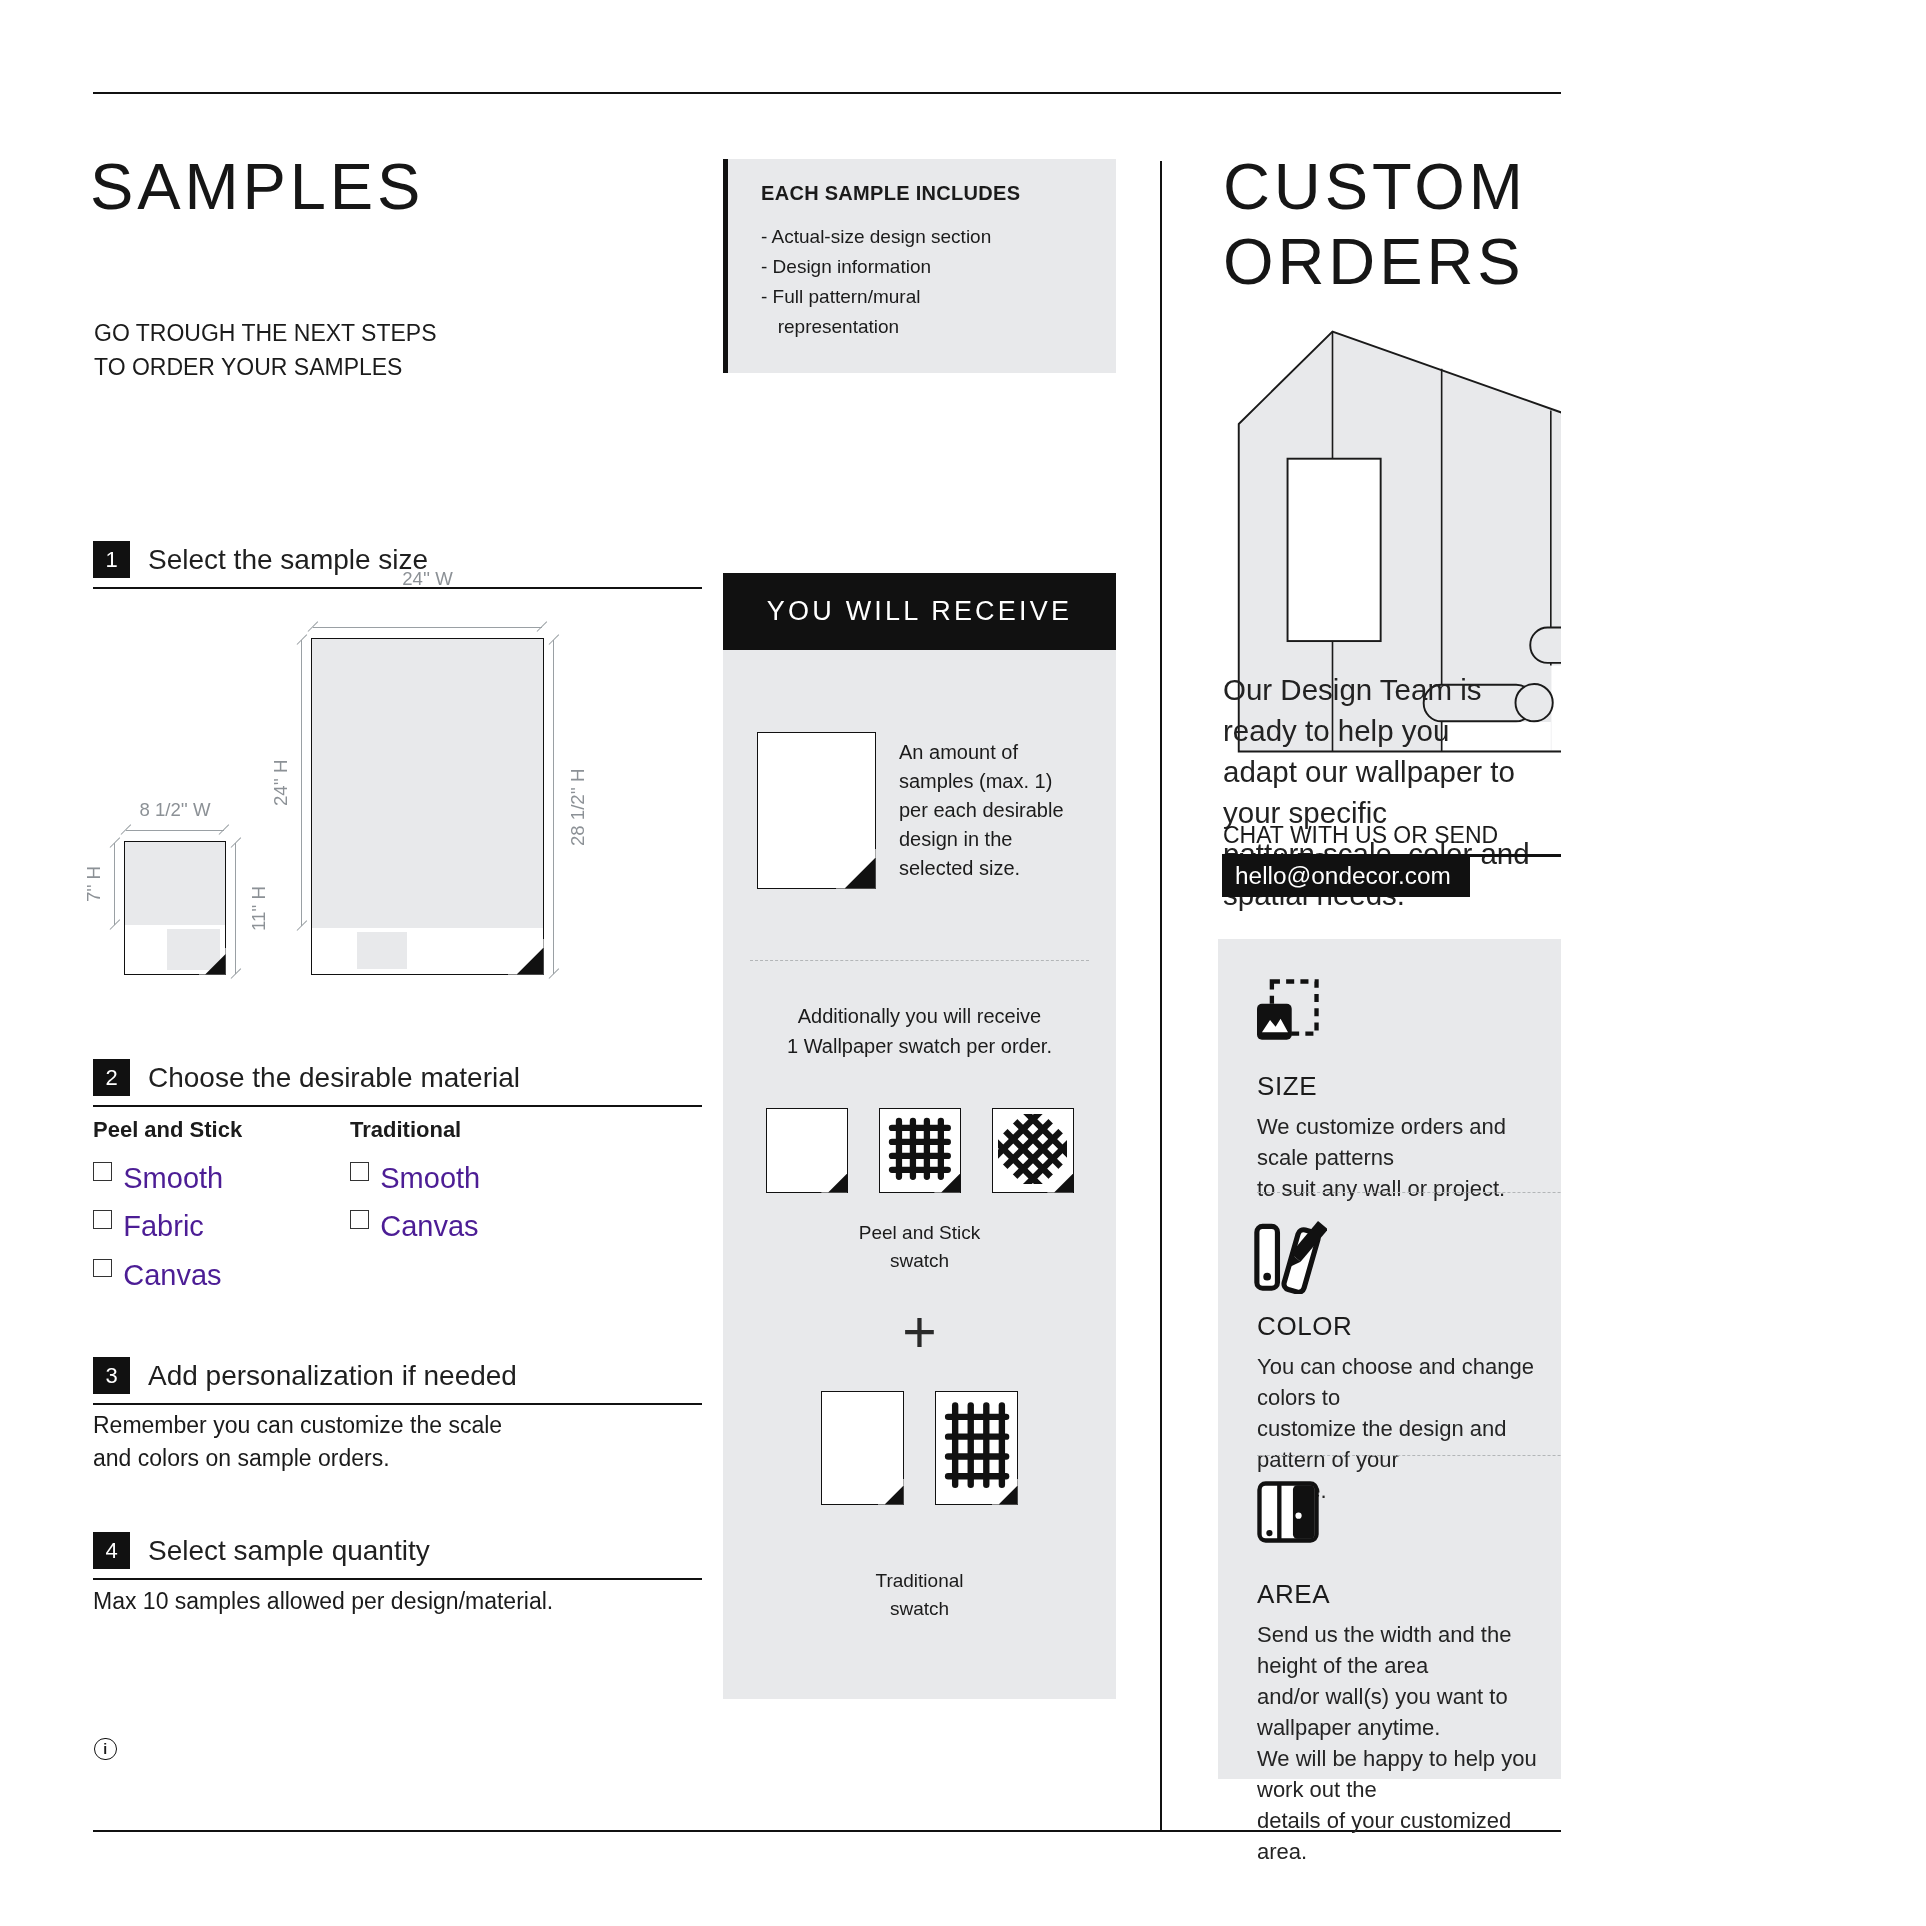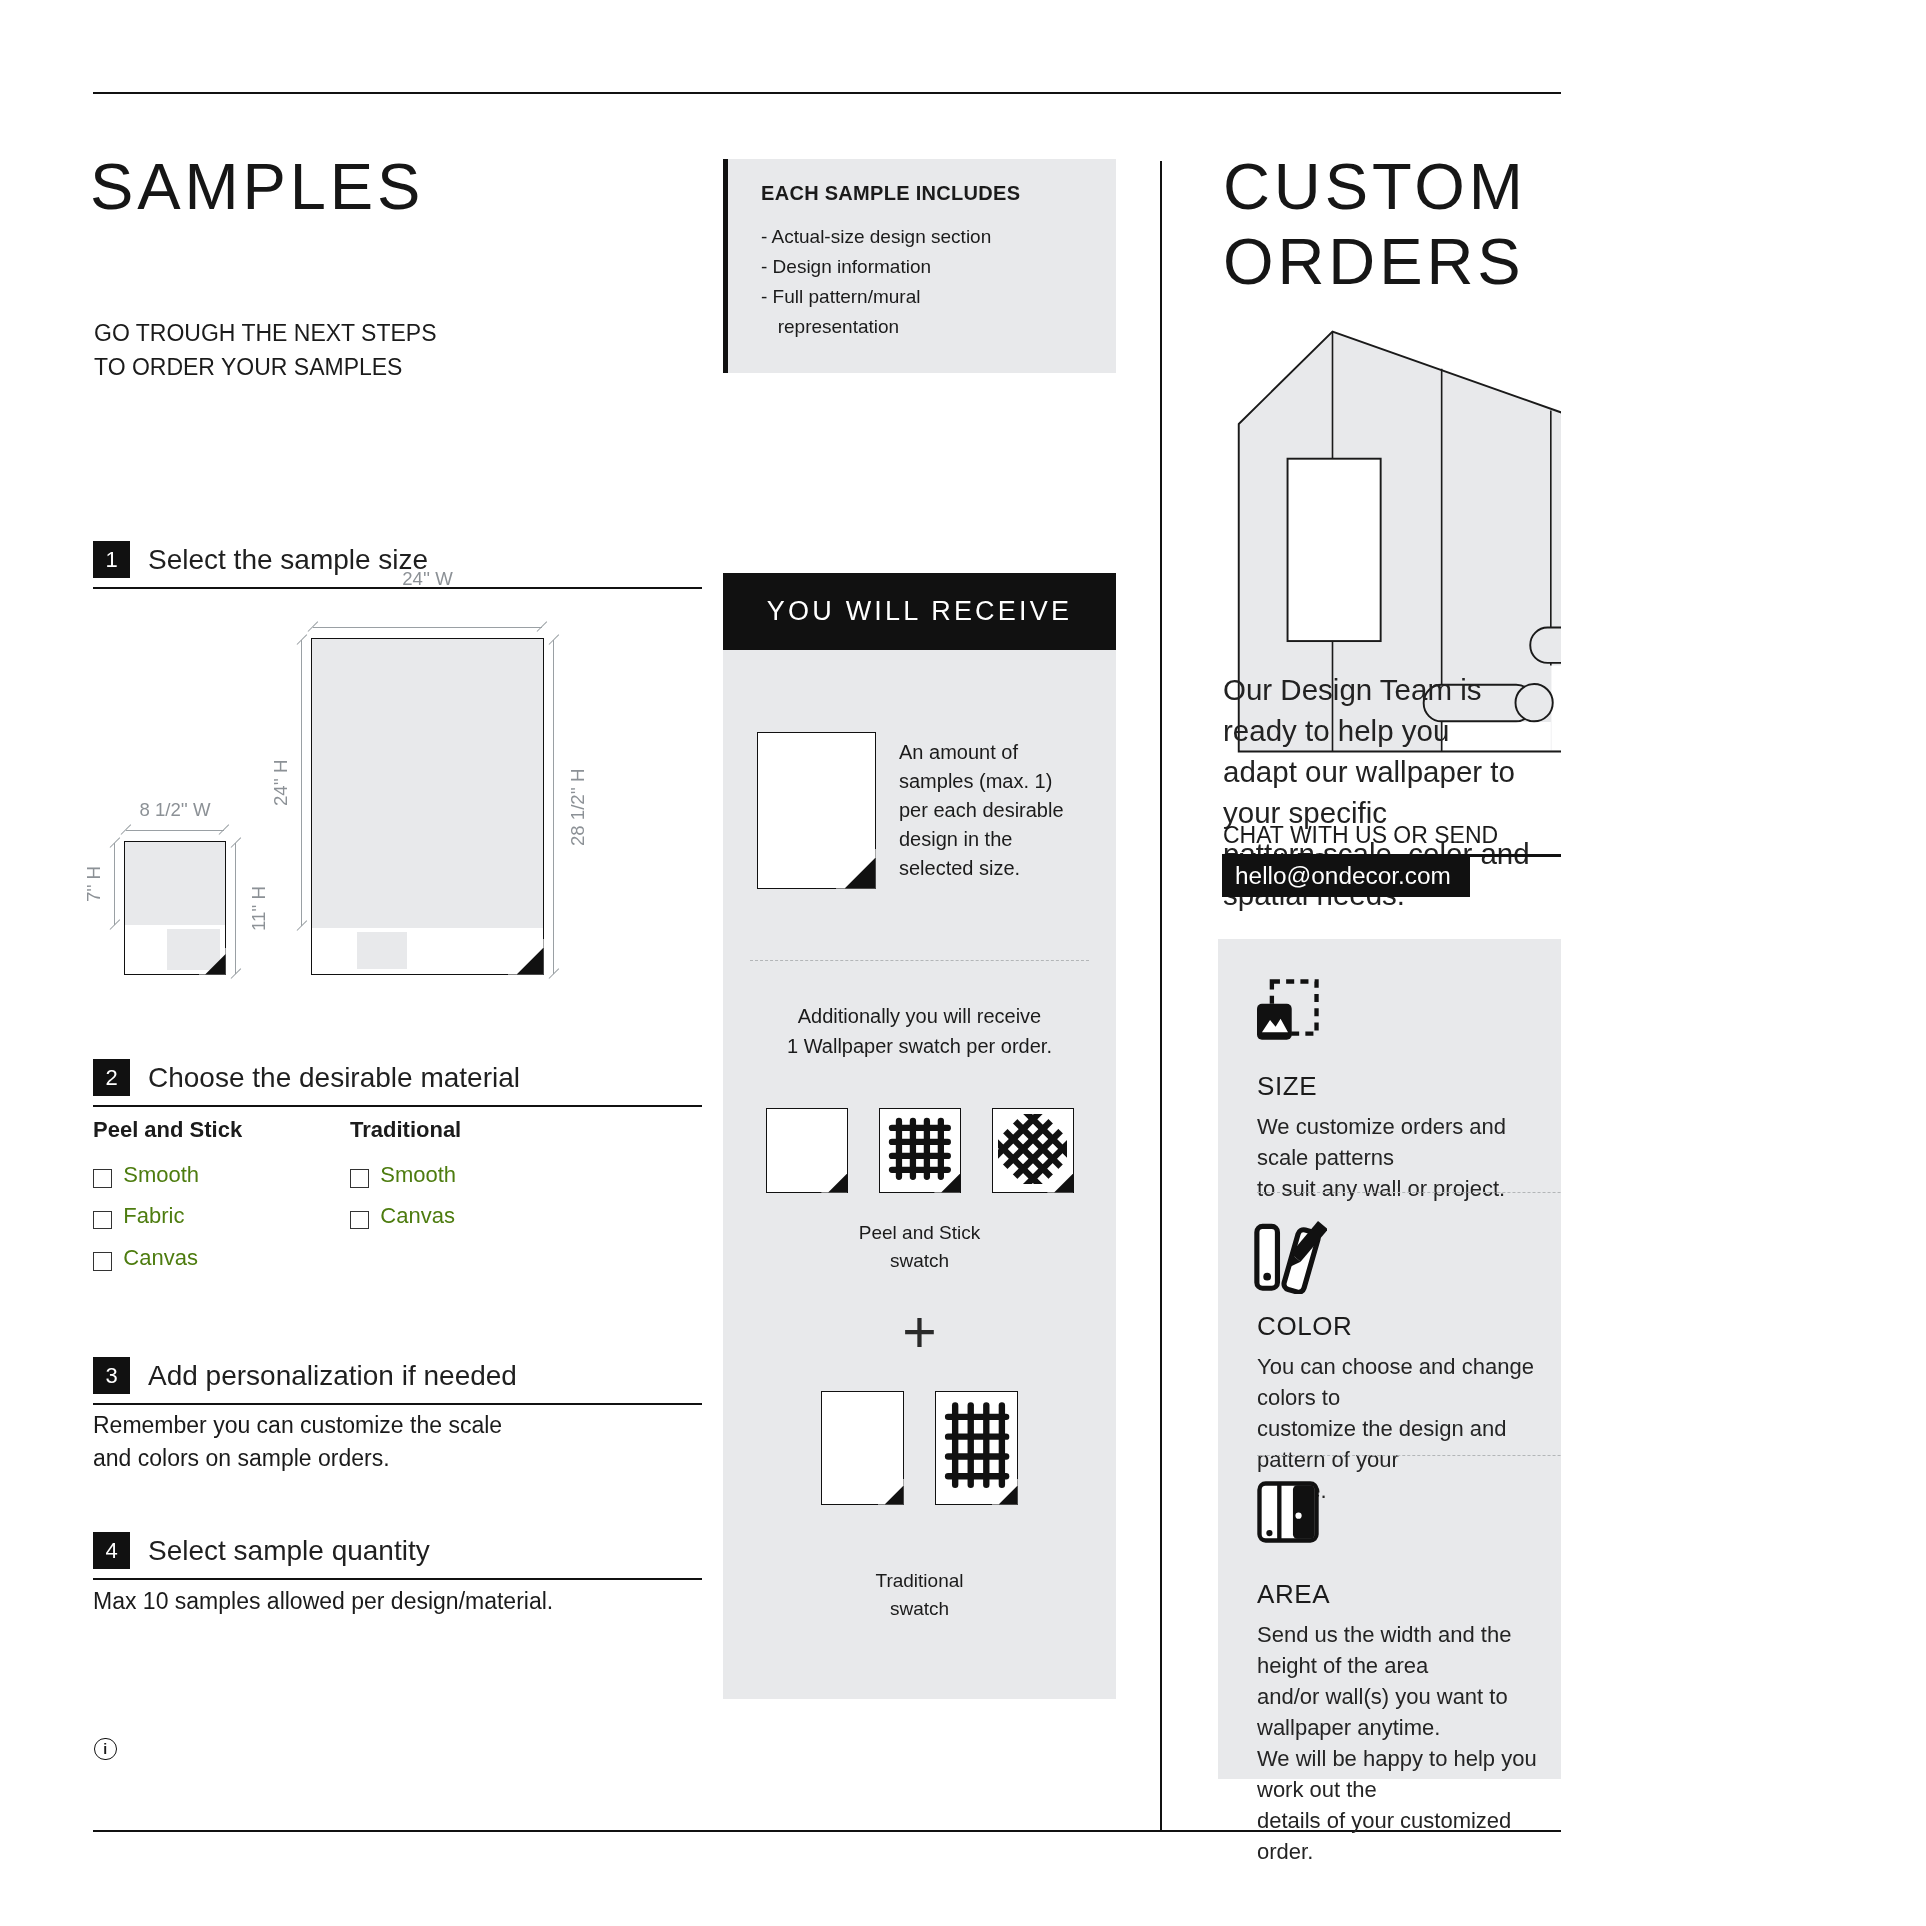--- a/index.html
+++ b/index.html
@@ -42,21 +42,21 @@
   .dim-h::before{left:-7px;} .dim-h::after{right:-7px;}
   .dim-v{position:absolute;width:1.3px;background:#9aa0a4;}
   .dim-v::before,.dim-v::after{content:"";position:absolute;left:-6.4px;width:14px;height:1.3px;
         background:#9aa0a4;transform:rotate(-45deg);}
   .dim-v::before{top:-0.6px;} .dim-v::after{bottom:-0.6px;}
   .vlabel{position:absolute;display:flex;align-items:center;justify-content:center;
           writing-mode:vertical-rl;transform:rotate(180deg);width:28px;}
   .hlabel{position:absolute;text-align:center;}
   
   .mat-title{font-size:22px;font-weight:700;margin-bottom:19px;}
-  .mat-row{display:flex;align-items:flex-end;font-size:22px;margin-bottom:15.4px;color:#4d7c0f;}
+  .mat-row{display:flex;align-items:flex-start;font-size:29px;margin-bottom:15.4px;color:#4c1d95;}
   .checkbox{width:16.7px;height:16.7px;border:1.3px solid #333;margin-right:11.6px;flex:none;background:#fff;}
   
   .receive-bar{position:absolute;background:#111;color:#fff;display:flex;align-items:center;
                justify-content:center;font-size:27px;letter-spacing:3.2px;}
   .receive-body{position:absolute;background:#e8e9eb;}
   .page-icon{position:absolute;background:#fff;border:1.9px solid #111;box-sizing:border-box;}
   .swatch{position:relative;background:#fff;border:1.9px solid #111;box-sizing:border-box;flex:none;}
   .swatch svg{position:absolute;inset:5.1px;}
   .cap{font-size:19px;line-height:28px;text-align:center;}
   .dash{position:absolute;border-top:1.3px dashed #b3b6b8;height:0;}
@@ -333,17 +333,17 @@
     <line x1="36" y1="4" x2="36" y2="96" stroke="#111" stroke-width="7"></line>
     <rect x="58" y="7" width="35" height="86" rx="7" fill="#111"></rect>
     <circle cx="67" cy="56" r="5" fill="#fff"></circle>
     <circle cx="20" cy="84" r="5" fill="#111"></circle>
   </svg>
   <div class="abs feat-name" style="left:1257px;top:1579px;">AREA</div>
   <div class="abs feat-text" style="left:1257px;top:1619px;">
     <div>Send us the width and the height of the area</div>
     <div>and/or wall(s) you want to wallpaper anytime.</div>
     <div>We will be happy to help you work out the</div>
-    <div>details of your customized order.</div>
+    <div>details of your customized area.</div>
   </div>
 
 </div>
 
 
 </body></html>

